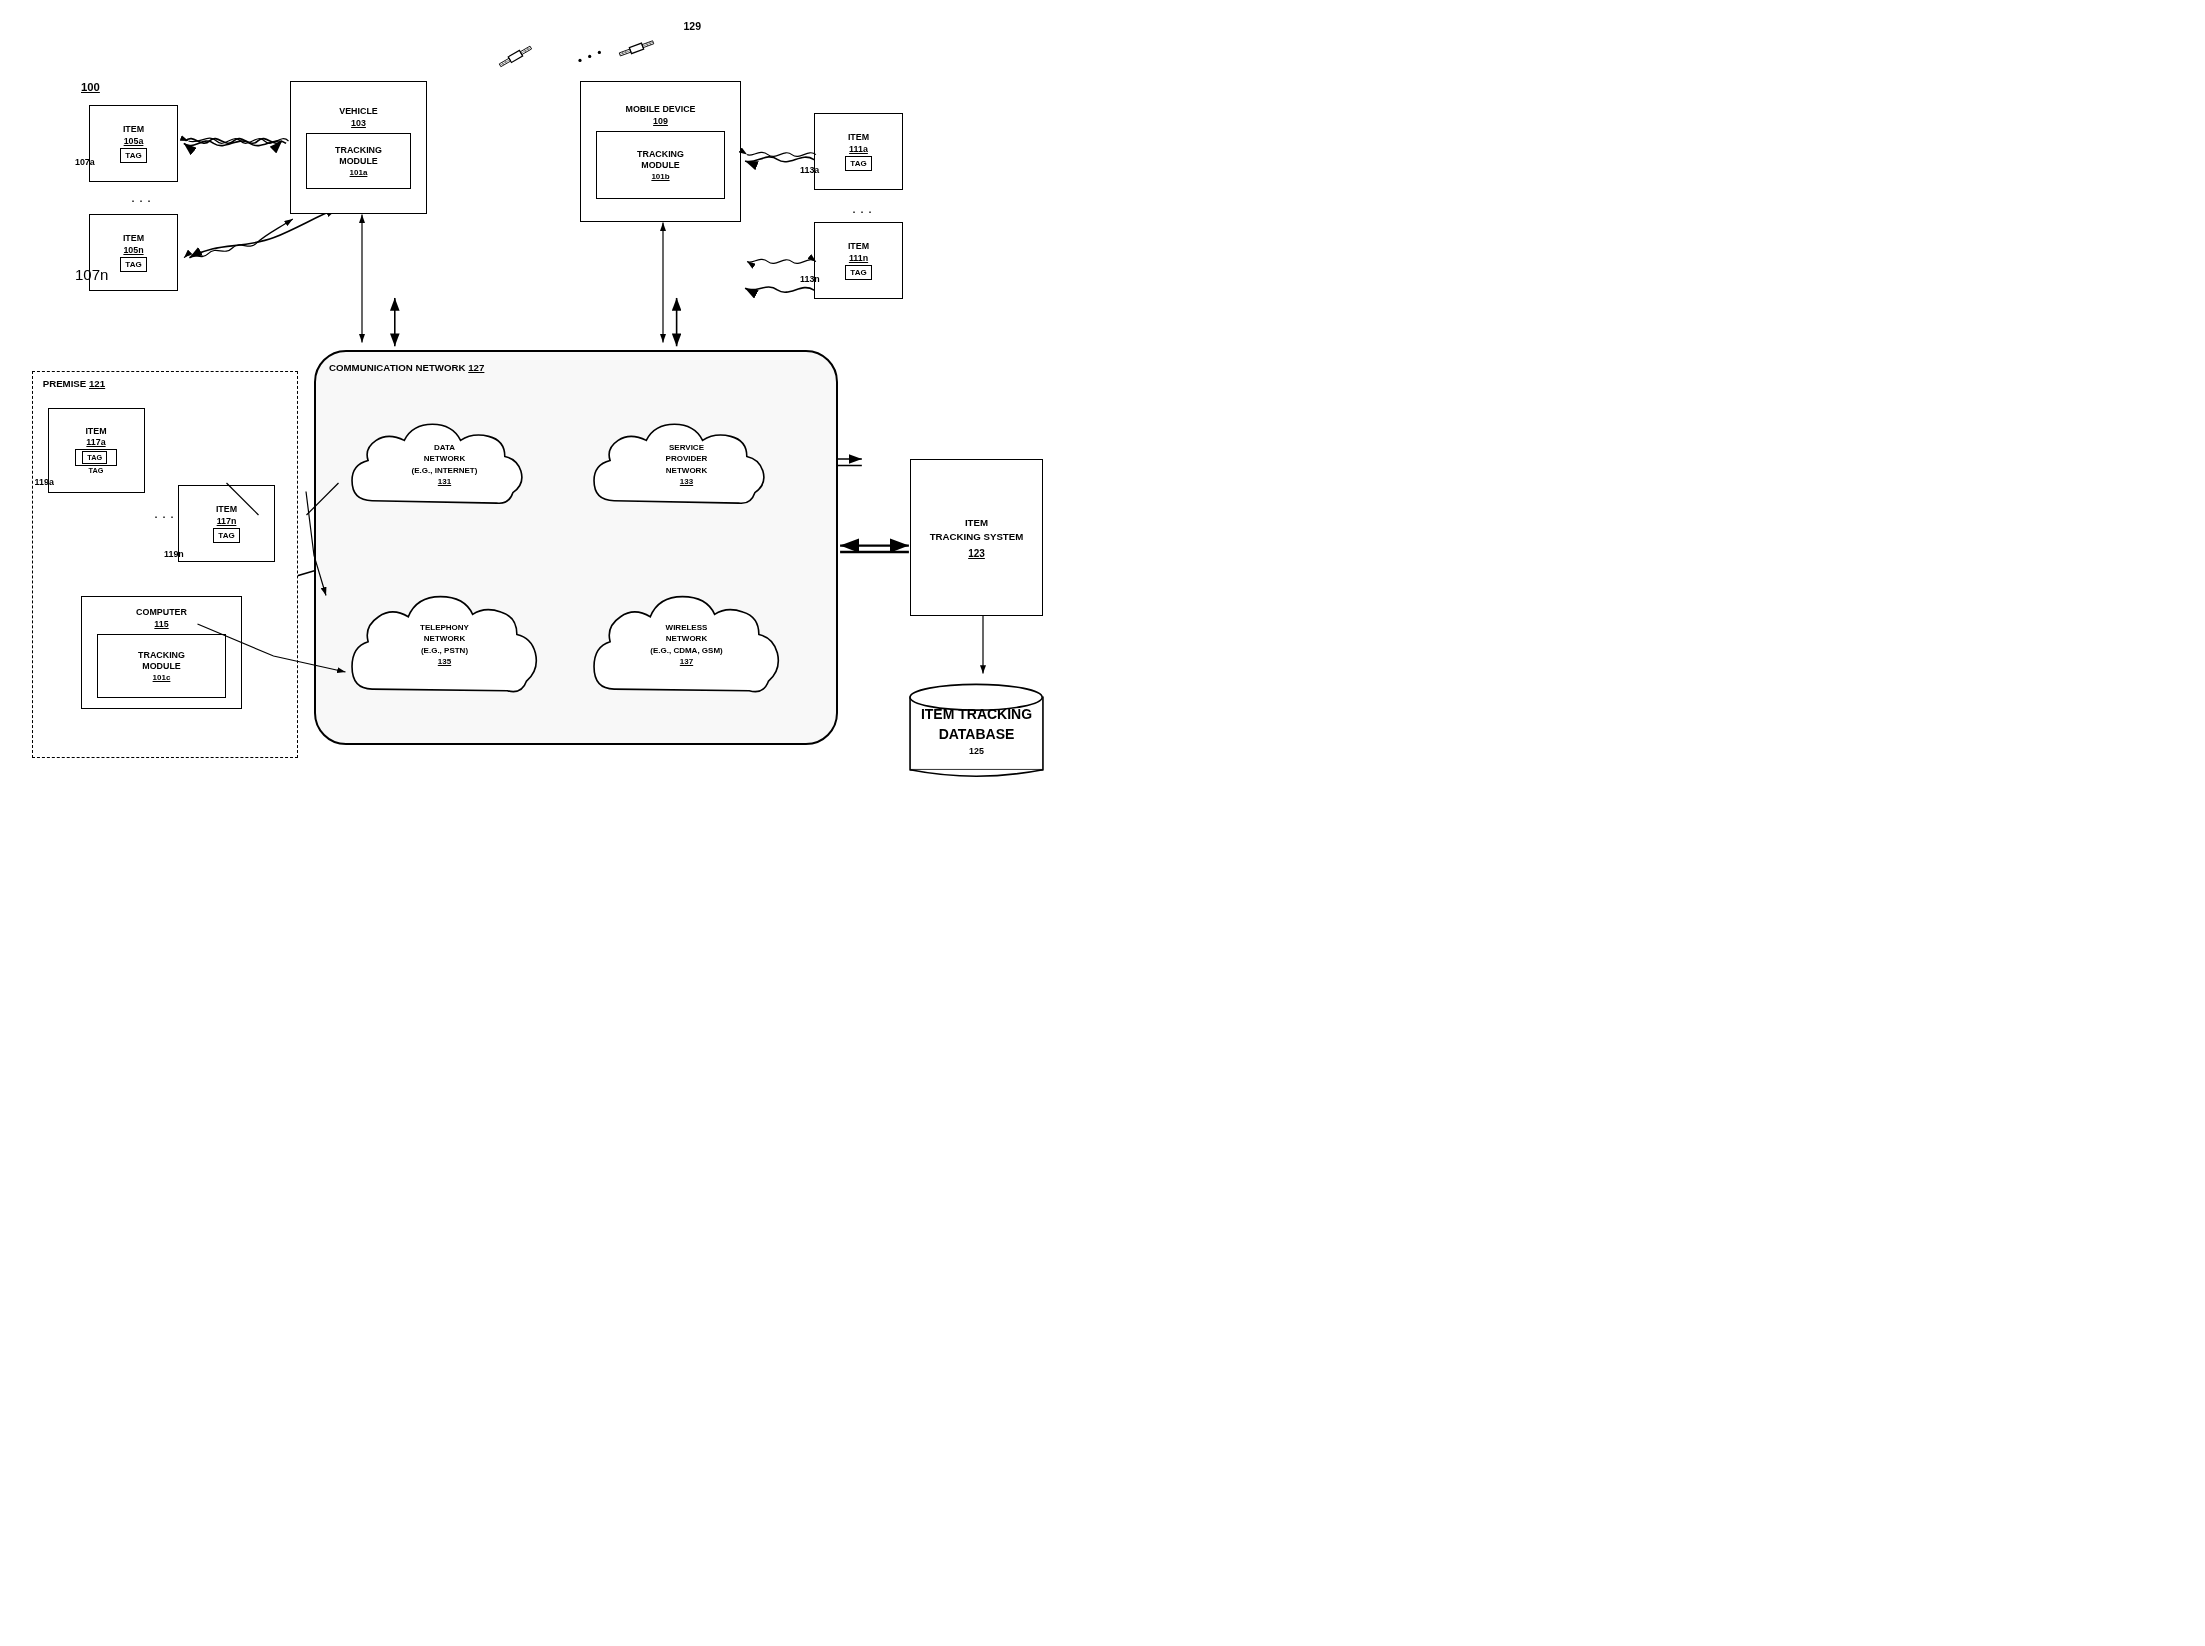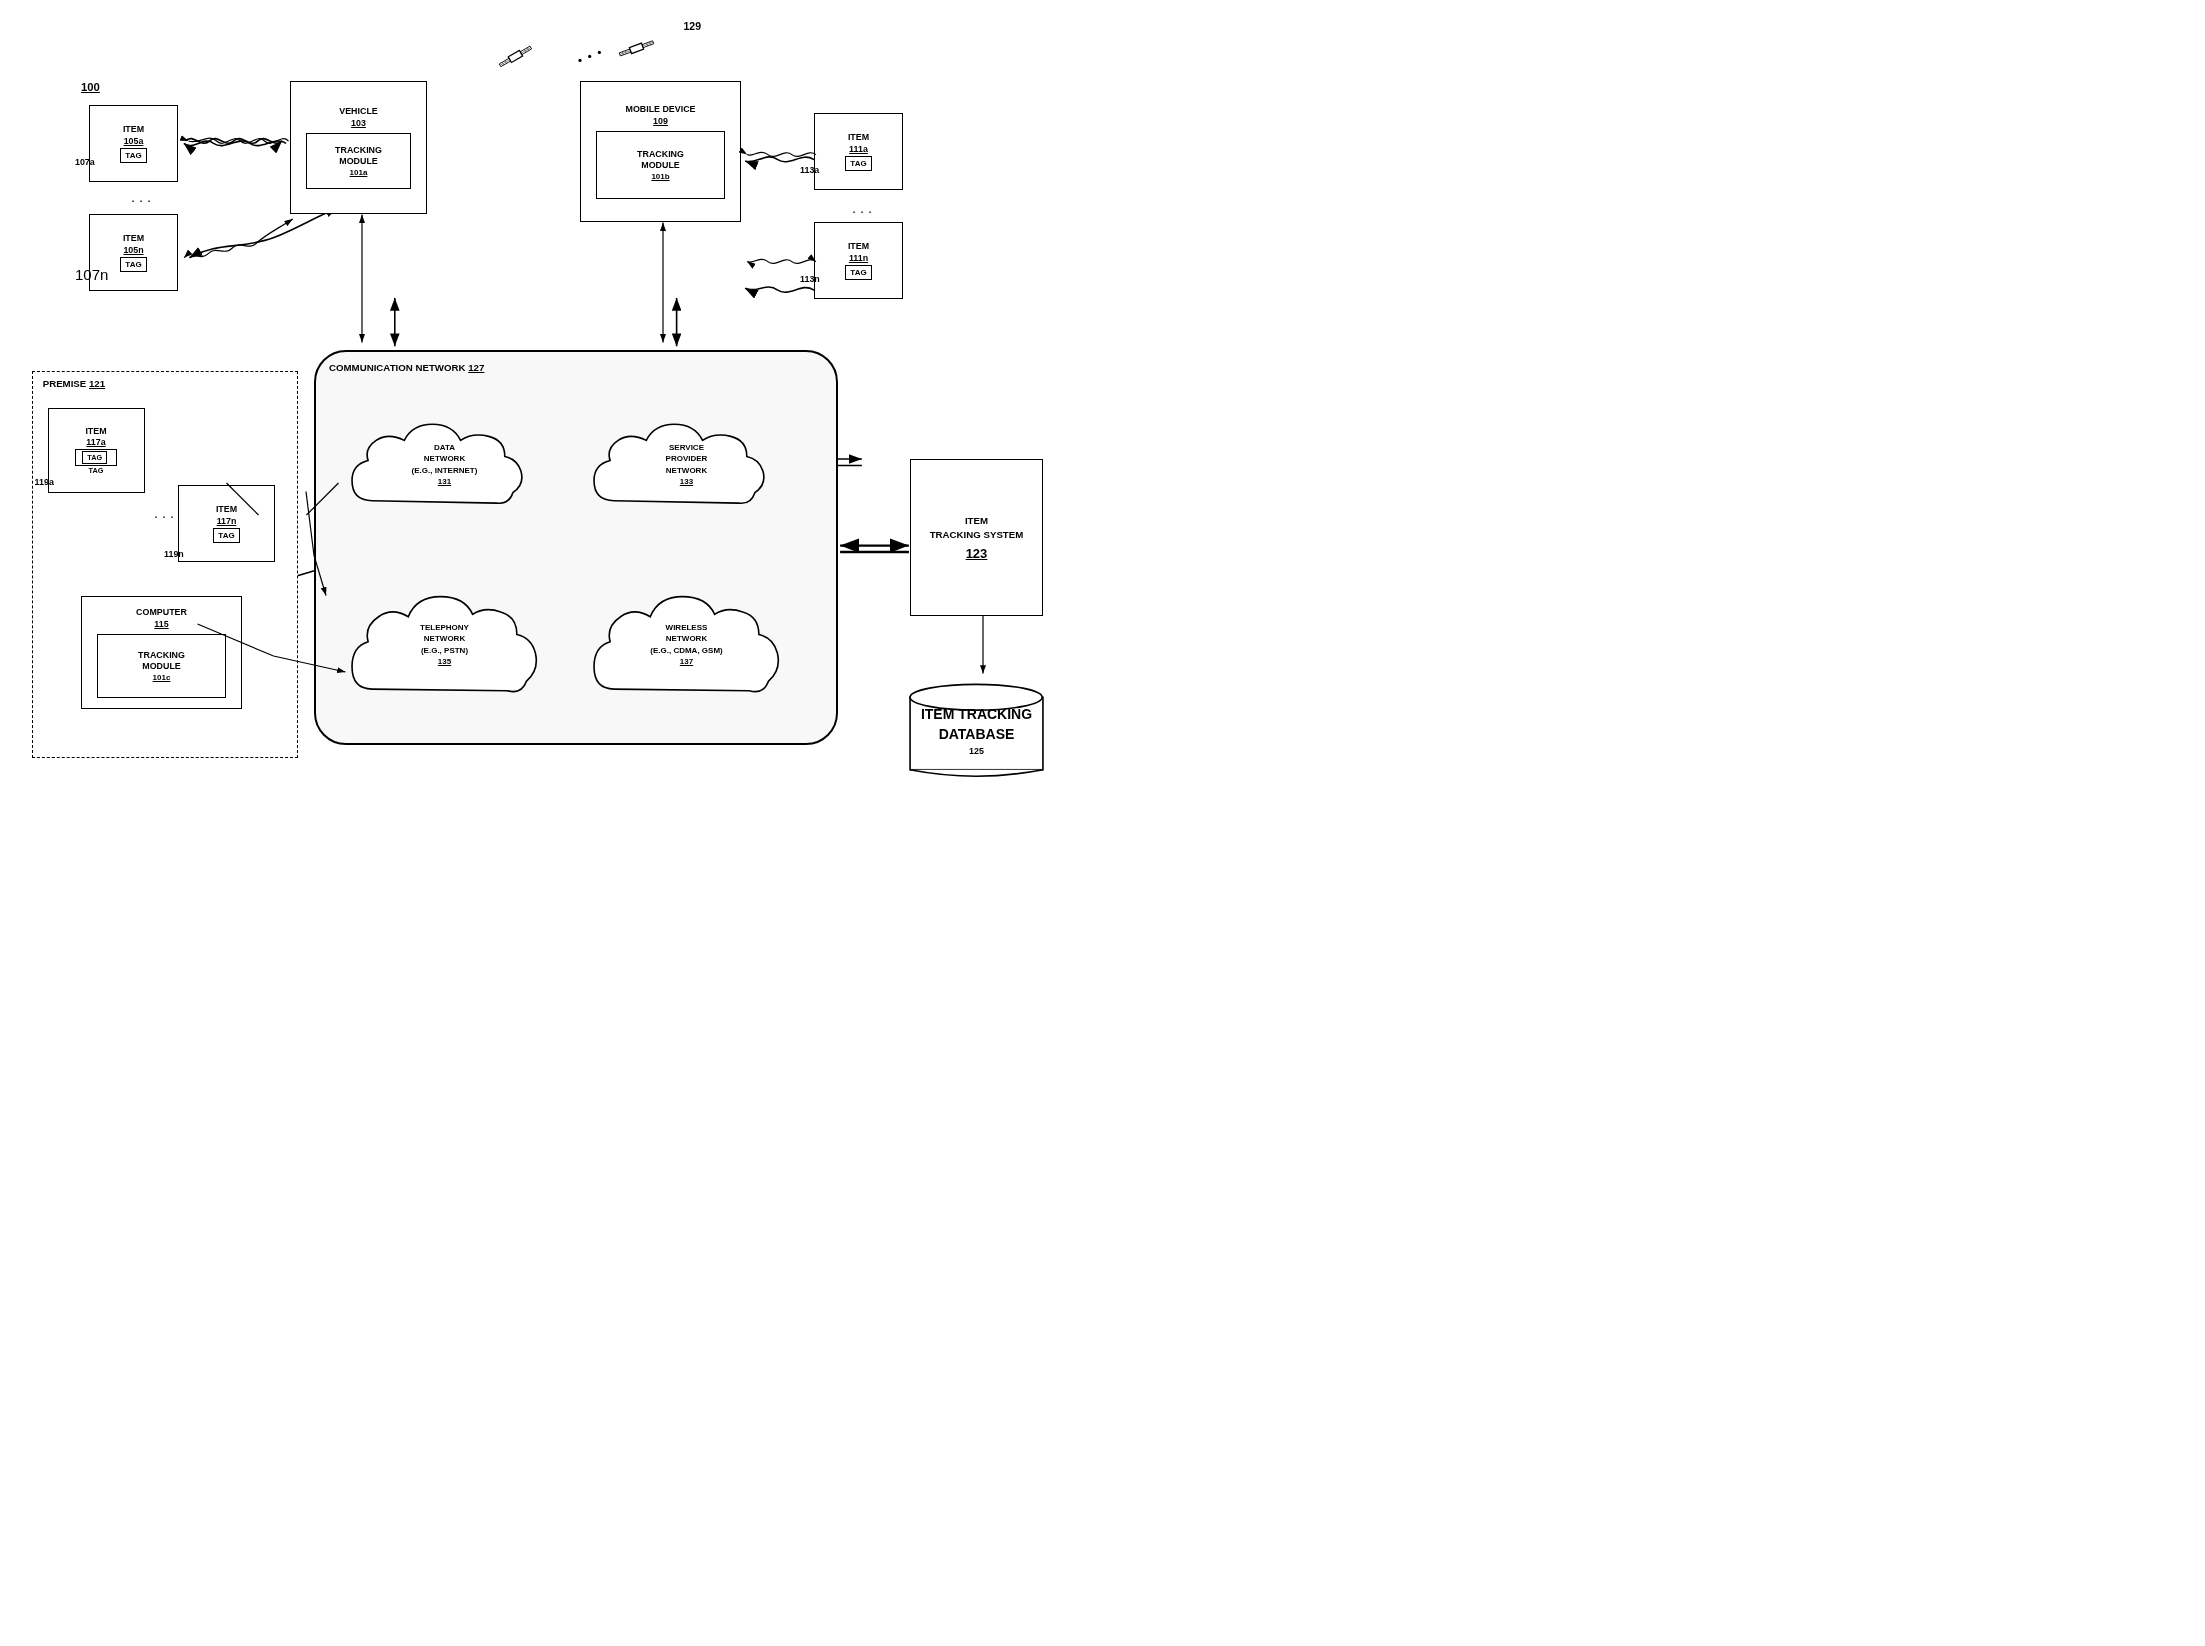--- a/index.html
+++ b/index.html
@@ -327,21 +327,21 @@
           <polygon points="8 0, 0 3, 8 6" fill="#000"></polygon>
         </marker>
     </defs>
 
     <path d="M 2 12 L 88 12" stroke="#000" stroke-width="3" fill="none" marker-end="url(#ah7)" marker-start="url(#ah7r)"></path>
     <path d="M 2 20 L 88 20" stroke="#000" stroke-width="3" fill="none"></path>
   </svg>
 
   <div class="box" style="width:133px;height:157px;top:459px;left:910px;">
     <div class="box-title" style="font-size:9.7px;line-height:1.4;">ITEM<br>TRACKING SYSTEM</div>
-    <div class="box-ref ref" style="font-size:13px;margin-top:5px;">123</div>
+    <div class="box-ref ref" style="font-size:10px;margin-top:5px;">123</div>
   </div>
 
   <svg style="position:absolute;top:616px;left:975px;width:16px;height:64px;overflow:visible;" viewBox="0 0 20 80" width="16" height="64">
     <defs>
       <marker id="ah8" markerWidth="7" markerHeight="5" refX="7" refY="2.5" orient="auto">
           <polygon points="0 0, 7 2.5, 0 5" fill="#000"></polygon>
         </marker>
     </defs>
     <path d="M 10 0 L 10 72" stroke="#000" stroke-width="1.5" fill="none" marker-end="url(#ah8)"></path>
   </svg>

